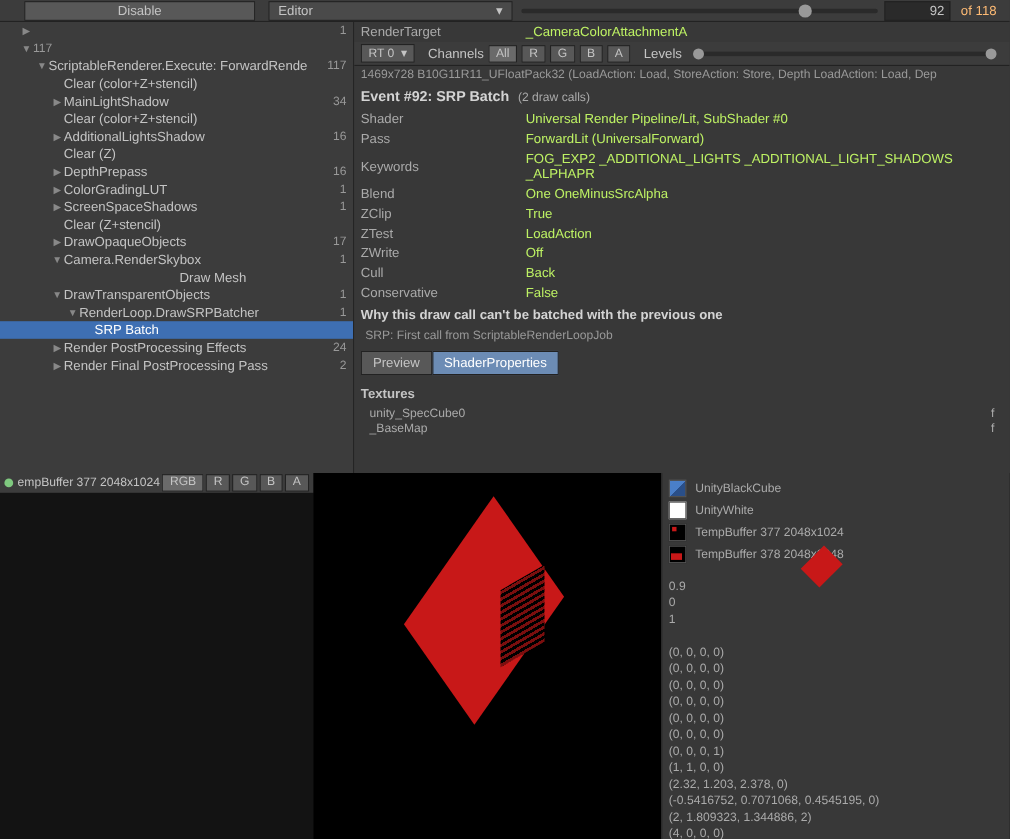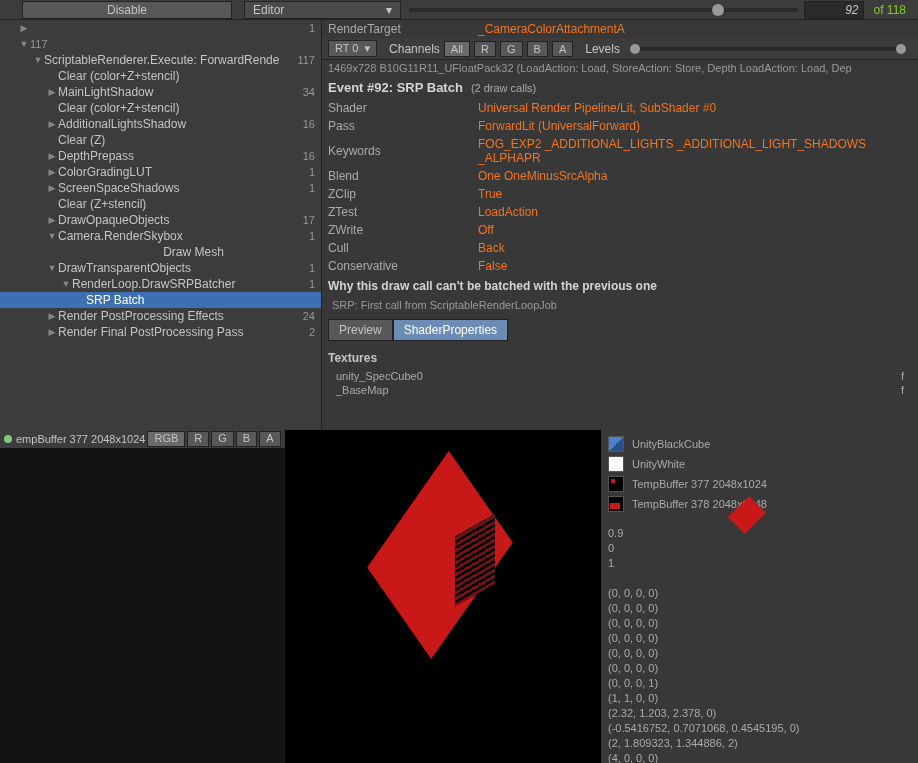--- a/index.html
+++ b/index.html
@@ -1,36 +1,36 @@
 <!DOCTYPE html>
 <html><head>
 <meta charset="utf-8">
 <style>
 * { margin: 0; padding: 0; box-sizing: border-box; font-family: Arial, sans-serif; }
 body { background: #383838; color: #c4c4c4; font-size: 12px; overflow: hidden; width: 918px; height: 763px; }
 .toolbar { display: flex; height: 20px; background: #3c3c3c; border-bottom: 1px solid #222; align-items: center; }
 .btn { background: #585858; border: 1px solid #222; padding: 2px 12px; color: #c4c4c4; font-size: 12px; height: 18px; display: flex; align-items: center; cursor: pointer; }
 .btn-wide { width: 210px; justify-content: center; }
-.dropdown { background: #4a4a4a; border: 1px solid #222; padding: 2px 8px; color: #c4c4c4; font-size: 12px; height: 18px; display: flex; align-items: center; justify-content: space-between; width: 157px; cursor: pointer; margin-left: 12px; }
+.dropdown { background: #4a4a4a; border: 1px solid #222; padding: 2px 8px; color: #c4c4c4; font-size: 12px; height: 18px; display: flex; align-items: center; justify-content: space-between; width: 222px; cursor: pointer; margin-left: 12px; }
 .slider-wrap { flex: 1; display: flex; align-items: center; padding: 0 8px; gap: 6px; }
 .slider { flex: 1; height: 4px; background: #2a2a2a; border-radius: 2px; position: relative; cursor: pointer; }
 .slider-thumb { position: absolute; width: 12px; height: 12px; background: #999; border-radius: 50%; top: -4px; left: 78%; }
-.num-input { background: #2a2a2a; border: 1px solid #222; color: #c4c4c4; width: 60px; padding: 1px 4px; font-size: 12px; text-align: right; font-style: italic; }
-.of-label { color: #84cc16; padding: 0 4px; }
+.num-input { background: #2a2a2a; border: 1px solid #222; color: #c4c4c4; width: 60px; padding: 1px 4px; font-size: 12px; text-align: right; }
+.of-label { color: #fdba74; padding: 0 4px; }
 .main { display: flex; height: 410px; }
 .tree-panel { width: 322px; background: #3c3c3c; overflow: hidden; border-right: 1px solid #222; }
 .tree-item { display: flex; align-items: center; height: 16px; padding-right: 6px; cursor: pointer; }
 .tree-item.selected { background: #3e6fb3; color: #fff; }
 .tree-toggle { width: 12px; text-align: center; color: #888; font-size: 9px; }
 .tree-label { flex: 1; white-space: nowrap; overflow: hidden; }
 .tree-count { color: #999; font-size: 11px; }
 .details { flex: 1; background: #383838; padding: 0; overflow: hidden; }
 .detail-row { display: flex; padding: 2px 6px; min-height: 18px; align-items: center; }
 .detail-key { width: 150px; color: #aaa; }
-.detail-val { flex: 1; color: #f97316; }
+.detail-val { flex: 1; color: #bef264; }
 .chan-row { display: flex; align-items: center; gap: 4px; padding: 2px 6px; background: #3c3c3c; border-bottom: 1px solid #222; }
 .chan-btn { background: #585858; border: 1px solid #222; padding: 1px 6px; color: #c4c4c4; font-size: 11px; cursor: pointer; }
 .chan-btn.active { background: #6a6a6a; }
 .levels-slider { flex: 1; height: 4px; background: #2a2a2a; margin: 0 6px; position: relative; }
 .levels-slider::before, .levels-slider::after { content: ''; position: absolute; width: 10px; height: 10px; background: #999; border-radius: 50%; top: -3px; }
 .levels-slider::before { left: 0; }
 .levels-slider::after { right: 0; }
 .small-txt { font-size: 11px; color: #999; padding: 2px 6px; }
 .event-txt { font-size: 13px; font-weight: bold; color: #d4d4d4; padding: 4px 6px; }
 .batch-sub { font-size: 11px; color: #aaa; margin-left: 8px; font-weight: normal; }

